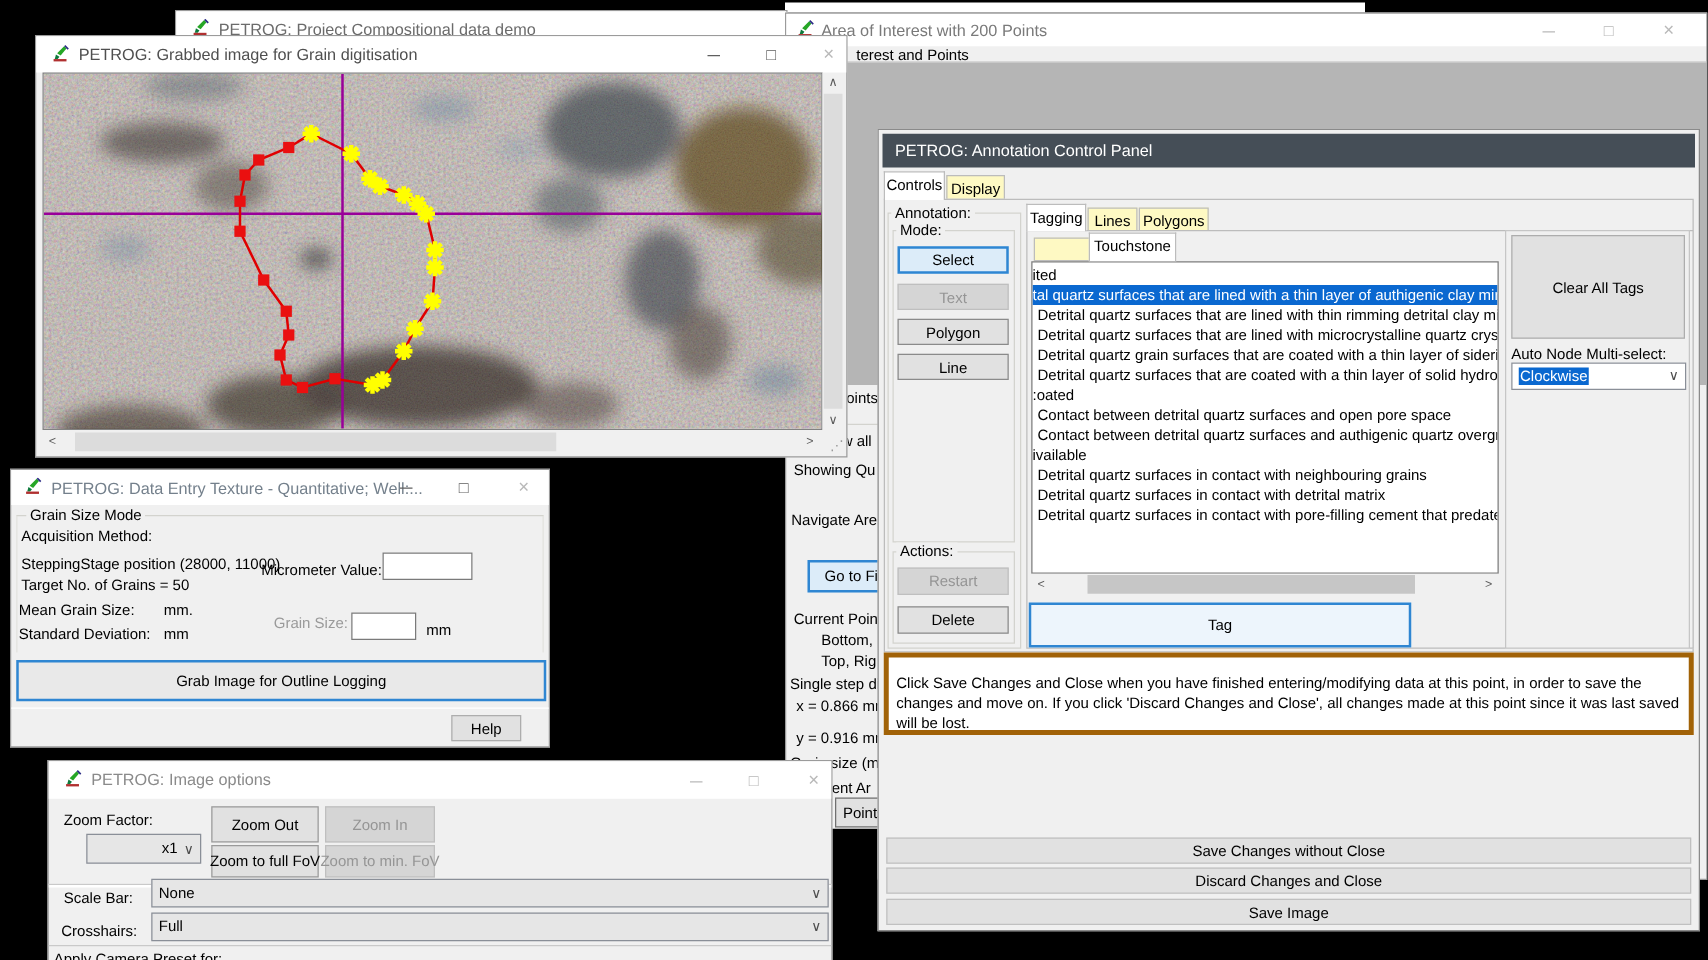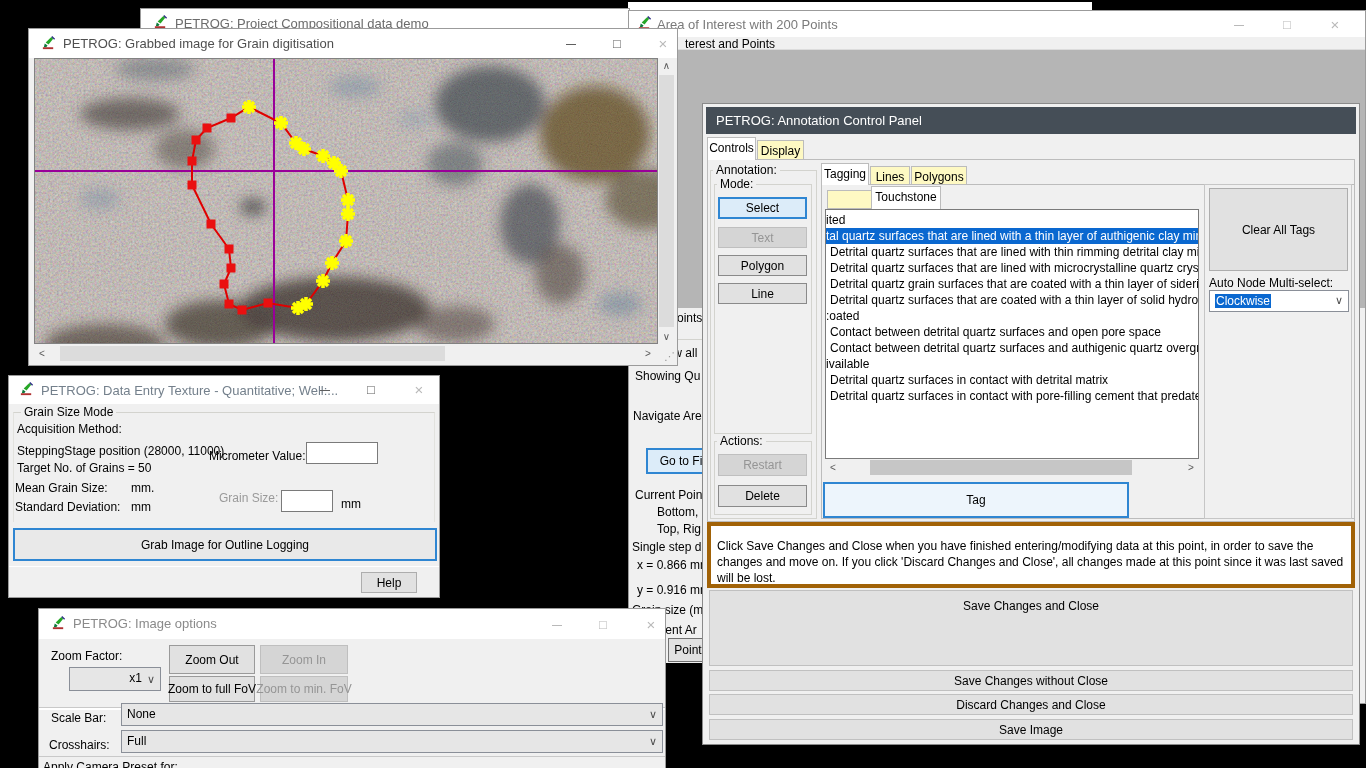--- a/index.html
+++ b/index.html
@@ -396,20 +396,21 @@
       <div class="lrow" style="padding-left: 0px;">ited</div>
       <div class="lrow sel" style="padding-left: 0px;">tal quartz surfaces that are lined with a thin layer of authigenic clay minerals</div>
       <div class="lrow" style="padding-left: 4px;">Detrital quartz surfaces that are lined with thin rimming detrital clay minerals</div>
       <div class="lrow" style="padding-left: 4px;">Detrital quartz surfaces that are lined with microcrystalline quartz crystals</div>
       <div class="lrow" style="padding-left: 4px;">Detrital quartz grain surfaces that are coated with a thin layer of siderite or r</div>
       <div class="lrow" style="padding-left: 4px;">Detrital quartz surfaces that are coated with a thin layer of solid hydrocarbo</div>
       <div class="lrow" style="padding-left: 0px;">:oated</div>
       <div class="lrow" style="padding-left: 4px;">Contact between detrital quartz surfaces and open pore space</div>
       <div class="lrow" style="padding-left: 4px;">Contact between detrital quartz surfaces and authigenic quartz overgrowths</div>
       <div class="lrow" style="padding-left: 0px;">ivailable</div>
+      <div class="lrow" style="padding-left: 4px;">Detrital quartz surfaces in contact with neighbouring grains</div>
       <div class="lrow" style="padding-left: 4px;">Detrital quartz surfaces in contact with detrital matrix</div>
       <div class="lrow" style="padding-left: 4px;">Detrital quartz surfaces in contact with pore-filling cement that predates qua</div>
     </div>
 
   <div class="sb" style="left:122px;top:355px;width:374px;height:17px;">
     <div class="ar" style="left:3px;top:3px;width:10px;">&lt;</div>
     <div class="thumb" style="left:45px;top:1px;width:262px;height:15px;background:#c6c6c6;"></div>
     <div class="ar" style="right:3px;top:3px;width:10px;">&gt;</div>
   </div>
 
@@ -424,23 +425,20 @@
   <span class="t" style="left:506px;top:172px;">Auto Node Multi-select:</span>
   <div class="combo" style="left:506px;top:186px;width:140px;height:22px;background:#fff;">
     <span style="background:#0a68d0;color:#fff;padding:0 1px;">Clockwise</span>
     <span class="chev" style="top:3px;">∨</span>
   </div>
 
   <div style="position:absolute;left:4px;top:418px;width:648px;height:66px;background:#fff;border:4px solid #a16207;box-sizing:border-box;">
     <div style="padding:12px 6px 0 6px;font-size:12px;line-height:16px;">Click Save Changes and Close when you have finished entering/modifying data at this point, in order to save the changes and move on.  If you click 'Discard Changes and Close', all changes made at this point since it was last saved will be lost.</div>
   </div>
 
-  <div class="btn" style="left:6px;top:486px;width:644px;height:76px;align-items:flex-start;border-color:#c0c0c0;">
-    <span style="margin-top:8px;">Save Changes and Close</span>
-  </div>
   <div class="btn" style="left:6px;top:566px;width:644px;height:21px;border-color:#c0c0c0;">
     <span>Save Changes without Close</span>
   </div>
   <div class="btn" style="left:6px;top:590px;width:644px;height:21px;border-color:#c0c0c0;">
     <span>Discard Changes and Close</span>
   </div>
   <div class="btn" style="left:6px;top:615px;width:644px;height:21px;border-color:#c0c0c0;">
     <span>Save Image</span>
   </div>
 </div>

